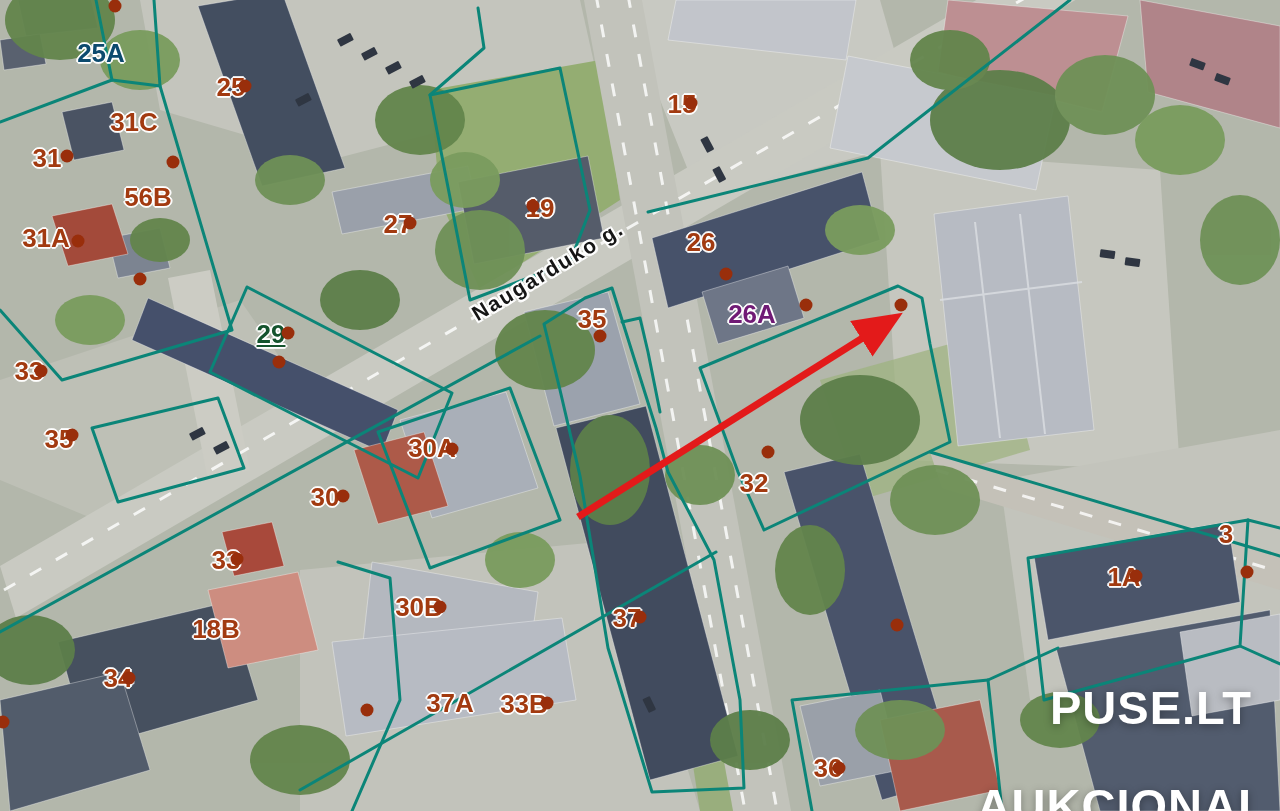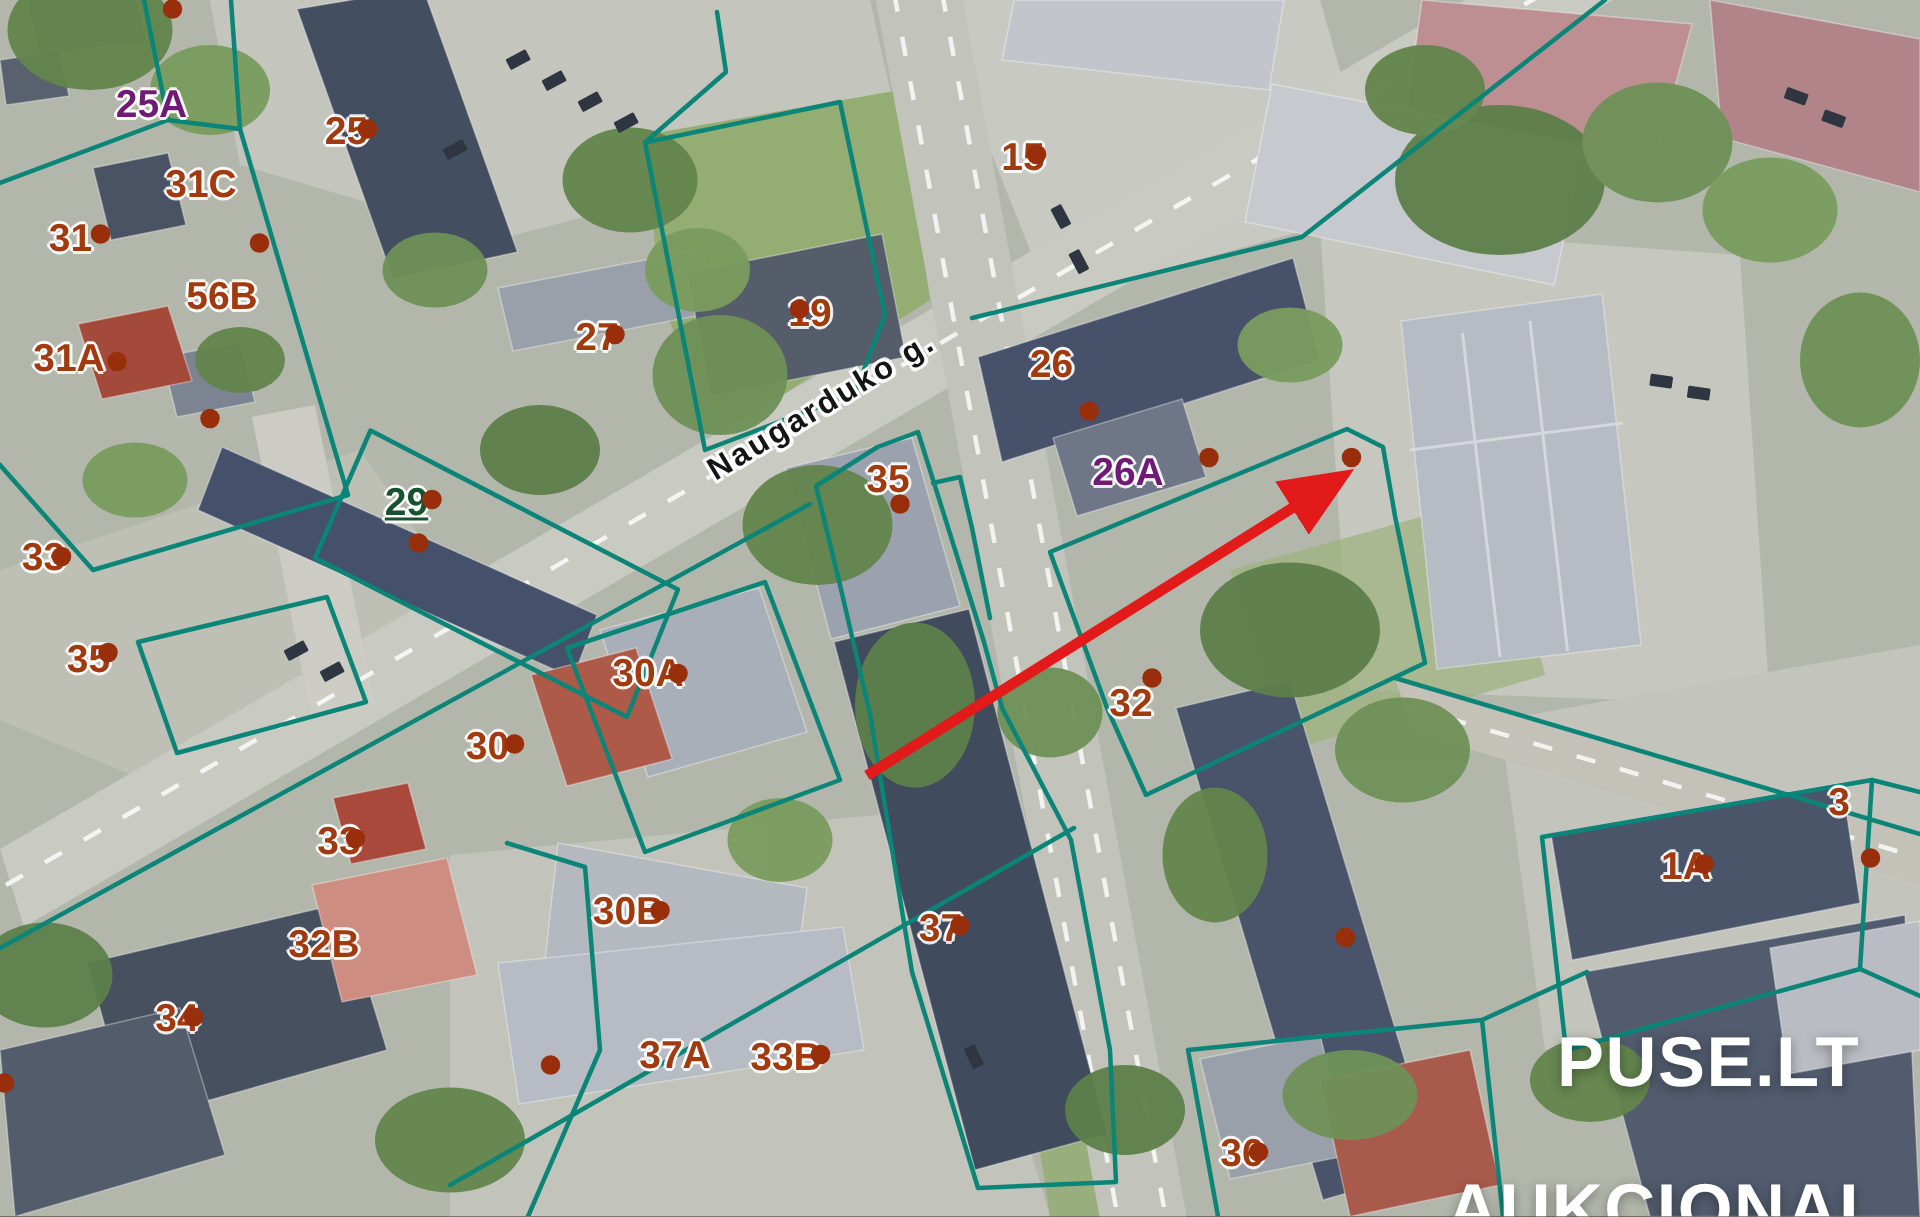--- a/index.html
+++ b/index.html
@@ -19,21 +19,21 @@
            transform:translate(-50%,-50%);}
   .street-label{
     position:absolute;left:548px;top:271px;
     transform:translate(-50%,-50%) rotate(-31deg);
     font-weight:bold;font-size:21px;letter-spacing:2px;color:#151515;white-space:nowrap;
     text-shadow:-2px 0 0 rgba(255,255,255,.9), 2px 0 0 rgba(255,255,255,.9),
                  0 -2px 0 rgba(255,255,255,.9), 0 2px 0 rgba(255,255,255,.9),
                 -2px -2px 0 rgba(255,255,255,.85), 2px 2px 0 rgba(255,255,255,.85),
                  2px -2px 0 rgba(255,255,255,.85), -2px 2px 0 rgba(255,255,255,.85);
   }
-  .watermark{position:absolute;right:40px;text-align:left;font-weight:bold;
+  .watermark{position:absolute;right:28px;text-align:left;font-weight:bold;
              letter-spacing:1px;line-height:1;color:#fff;
              text-shadow:0 2px 8px rgba(0,0,0,.35);}
   .wm1{top:684px;font-size:47px;}
   .wm2{top:744px;font-size:47px;}
   #arrow-svg{position:absolute;left:0;top:0;pointer-events:none;}
 </style>
 </head>
 <body>
 
 <div class="stage">
@@ -171,44 +171,44 @@
       <polyline points="1240,646 1280,664"></polyline>
       <polyline points="1058,648 988,680 792,700 812,811"></polyline>
       <polyline points="988,680 1002,811"></polyline>
       <polyline points="930,452 1280,556"></polyline>
       <polyline points="300,790 716,552"></polyline>
       <polyline points="338,562 390,578 400,700 352,811"></polyline>
     </g>
   </svg>
 
   <div id="annotation-layer">
-      <div class="parcel-label" style="left: 101px; top: 69px; color: #701a75;">25A</div>
+      <div class="parcel-label" style="left: 101px; top: 53px; color: #0c4a6e;">25A</div>
       <div class="parcel-label" style="left: 231px; top: 87px; color: rgb(162, 58, 16);">25</div>
       <div class="parcel-label" style="left: 134px; top: 122px; color: rgb(162, 58, 16);">31C</div>
       <div class="parcel-label" style="left: 47px; top: 158px; color: rgb(162, 58, 16); text-align: center;">31</div>
       <div class="parcel-label" style="left: 148px; top: 197px; color: rgb(162, 58, 16);">56B</div>
       <div class="parcel-label" style="left: 46px; top: 238px; color: rgb(162, 58, 16);">31A</div>
       <div class="parcel-label" style="left: 682px; top: 104px; color: rgb(162, 58, 16);">15</div>
       <div class="parcel-label" style="left: 540px; top: 208px; color: rgb(162, 58, 16);">19</div>
       <div class="parcel-label" style="left: 398px; top: 224px; color: rgb(162, 58, 16);">27</div>
       <div class="parcel-label" style="left: 701px; top: 242px; color: rgb(162, 58, 16);">26</div>
       <div class="parcel-label" style="left: 752px; top: 314px; color: #701a75;">26A</div>
       <div class="parcel-label" style="left: 592px; top: 319px; color: rgb(162, 58, 16);">35</div>
       <div class="parcel-label" style="left: 271px; top: 334px; color: #14532d; text-decoration: underline;">29</div>
       <div class="parcel-label" style="left: 29px; top: 371px; color: rgb(162, 58, 16);">33</div>
       <div class="parcel-label" style="left: 59px; top: 439px; color: rgb(162, 58, 16);">35</div>
       <div class="parcel-label" style="left: 432px; top: 448px; color: rgb(162, 58, 16);">30A</div>
       <div class="parcel-label" style="left: 325px; top: 497px; color: rgb(162, 58, 16);">30</div>
-      <div class="parcel-label" style="left: 754px; top: 468px; color: rgb(162, 58, 16);">32</div>
+      <div class="parcel-label" style="left: 754px; top: 483px; color: rgb(162, 58, 16);">32</div>
       <div class="parcel-label" style="left: 226px; top: 560px; color: rgb(162, 58, 16);">33</div>
       <div class="parcel-label" style="left: 1226px; top: 534px; color: rgb(162, 58, 16);">3</div>
       <div class="parcel-label" style="left: 1124px; top: 577px; color: rgb(162, 58, 16);">1A</div>
       <div class="parcel-label" style="left: 419px; top: 607px; color: rgb(162, 58, 16);">30B</div>
       <div class="parcel-label" style="left: 627px; top: 618px; color: rgb(162, 58, 16);">37</div>
-      <div class="parcel-label" style="left: 216px; top: 629px; color: rgb(162, 58, 16);">32B</div>
+      <div class="parcel-label" style="left: 216px; top: 629px; color: rgb(162, 58, 16);">18B</div>
       <div class="parcel-label" style="left: 118px; top: 678px; color: rgb(162, 58, 16);">34</div>
       <div class="parcel-label" style="left: 450px; top: 703px; color: rgb(162, 58, 16);">37A</div>
       <div class="parcel-label" style="left: 524px; top: 704px; color: rgb(162, 58, 16);">33B</div>
       <div class="parcel-label" style="left: 828px; top: 768px; color: rgb(162, 58, 16);">36</div>
       <div class="map-dot" style="left: 115px; top: 6px; background: rgb(153, 46, 11);"></div>
       <div class="map-dot" style="left: 245px; top: 86px; background: rgb(153, 46, 11);"></div>
       <div class="map-dot" style="left: 67px; top: 156px; background: rgb(153, 46, 11);"></div>
       <div class="map-dot" style="left: 173px; top: 162px; background: rgb(153, 46, 11);"></div>
       <div class="map-dot" style="left: 78px; top: 241px; background: rgb(153, 46, 11);"></div>
       <div class="map-dot" style="left: 140px; top: 279px; background: rgb(153, 46, 11);"></div>

